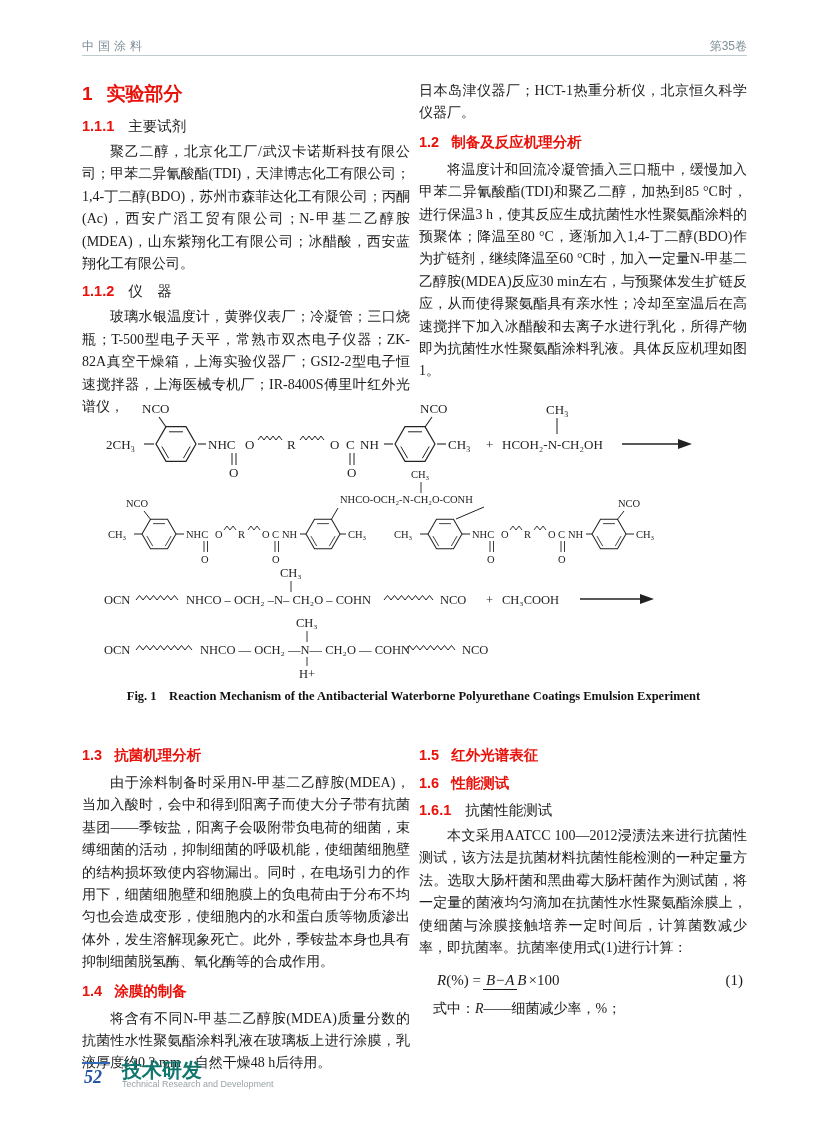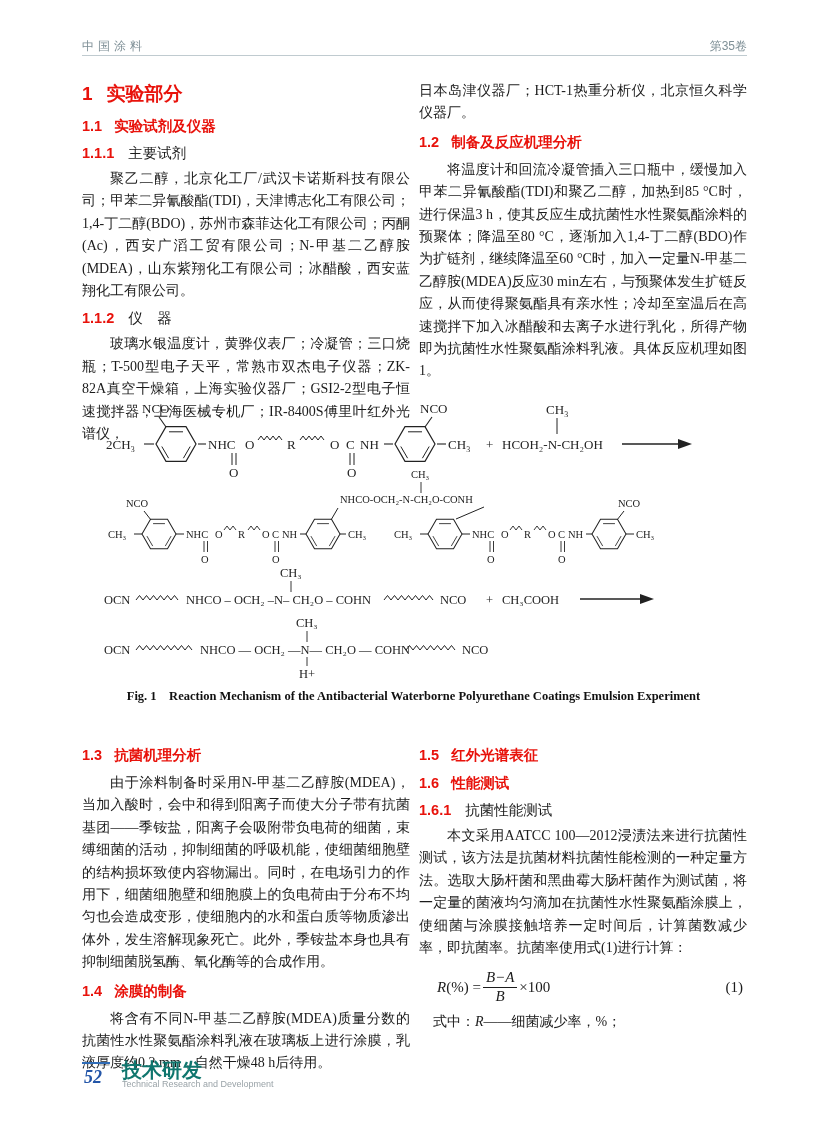--- a/index.html
+++ b/index.html
@@ -30,21 +30,21 @@
   .fig{position:absolute;left:82px;top:392px;width:663px;}
   .fig svg{display:block;margin:0 auto;}
   .fig text{font-family:"Liberation Serif","DejaVu Serif",serif;fill:#222;}
   .fig .cap-cn{text-align:center;font-family:"Liberation Sans","DejaVu Sans",sans-serif;
                font-weight:bold;font-size:13px;margin-top:8px;color:#111;}
   .cap-cn .sp{display:inline-block;width:10px;}
   .fig .cap-en{text-align:center;font-weight:bold;font-size:12.5px;margin-top:4px;color:#111;}
   
   .formula{display:flex;align-items:center;margin:10px 0 6px 18px;font-size:15px;}
   .formula .it{font-style:italic;}
-  .frac{display:inline-flex;flex-direction:column;align-items:center;margin:0 2px;line-height:1.15;}
+  .frac{display:inline-flex;align-items:center;margin:0 2px;line-height:1.15;}
   .frac .num{padding:0 3px;border-bottom:1.3px solid #1b1b1b;font-style:italic;}
   .frac .den{font-style:italic;}
   .formula .tag{margin-left:auto;margin-right:4px;}
   .fnote{margin-left:14px;margin-top:4px;text-indent:0;}
   .fnote .it{font-style:italic;}
   
   .ftr{position:absolute;left:82px;top:1062px;display:flex;align-items:flex-start;}
   .ftr .pnum{border-top:2px solid #2f6cb7;padding:3px 8px 0 2px;
              font-family:"Liberation Serif",serif;font-style:italic;font-weight:bold;
              font-size:18px;color:#2456a8;}
@@ -62,24 +62,20 @@
 
   <div class="hdr">
     <span class="jn">中国涂料</span>
     <span>第35卷</span>
   </div>
 
   <div class="col col-tl">
     <div class="h1">
       <span>1</span>
       <span>实验部分</span>
-    </div>
-    <div class="h2">
-      <span>1.1</span>
-      <span>实验试剂及仪器</span>
     </div>
     <div class="h3">
       <span class="num">1.1.1</span>
       <span class="ttl">主要试剂</span>
     </div>
     <p>聚乙二醇，北京化工厂/武汉卡诺斯科技有限公司；甲苯二异氰酸酯(TDI)，天津博志化工有限公司；1,4-丁二醇(BDO)，苏州市森菲达化工有限公司；丙酮(Ac)，西安广滔工贸有限公司；N-甲基二乙醇胺(MDEA)，山东紫翔化工有限公司；冰醋酸，西安蓝翔化工有限公司。</p>
     <div class="h3">
       <span class="num">1.1.2</span>
       <span class="ttl">仪　器</span>
     </div>

